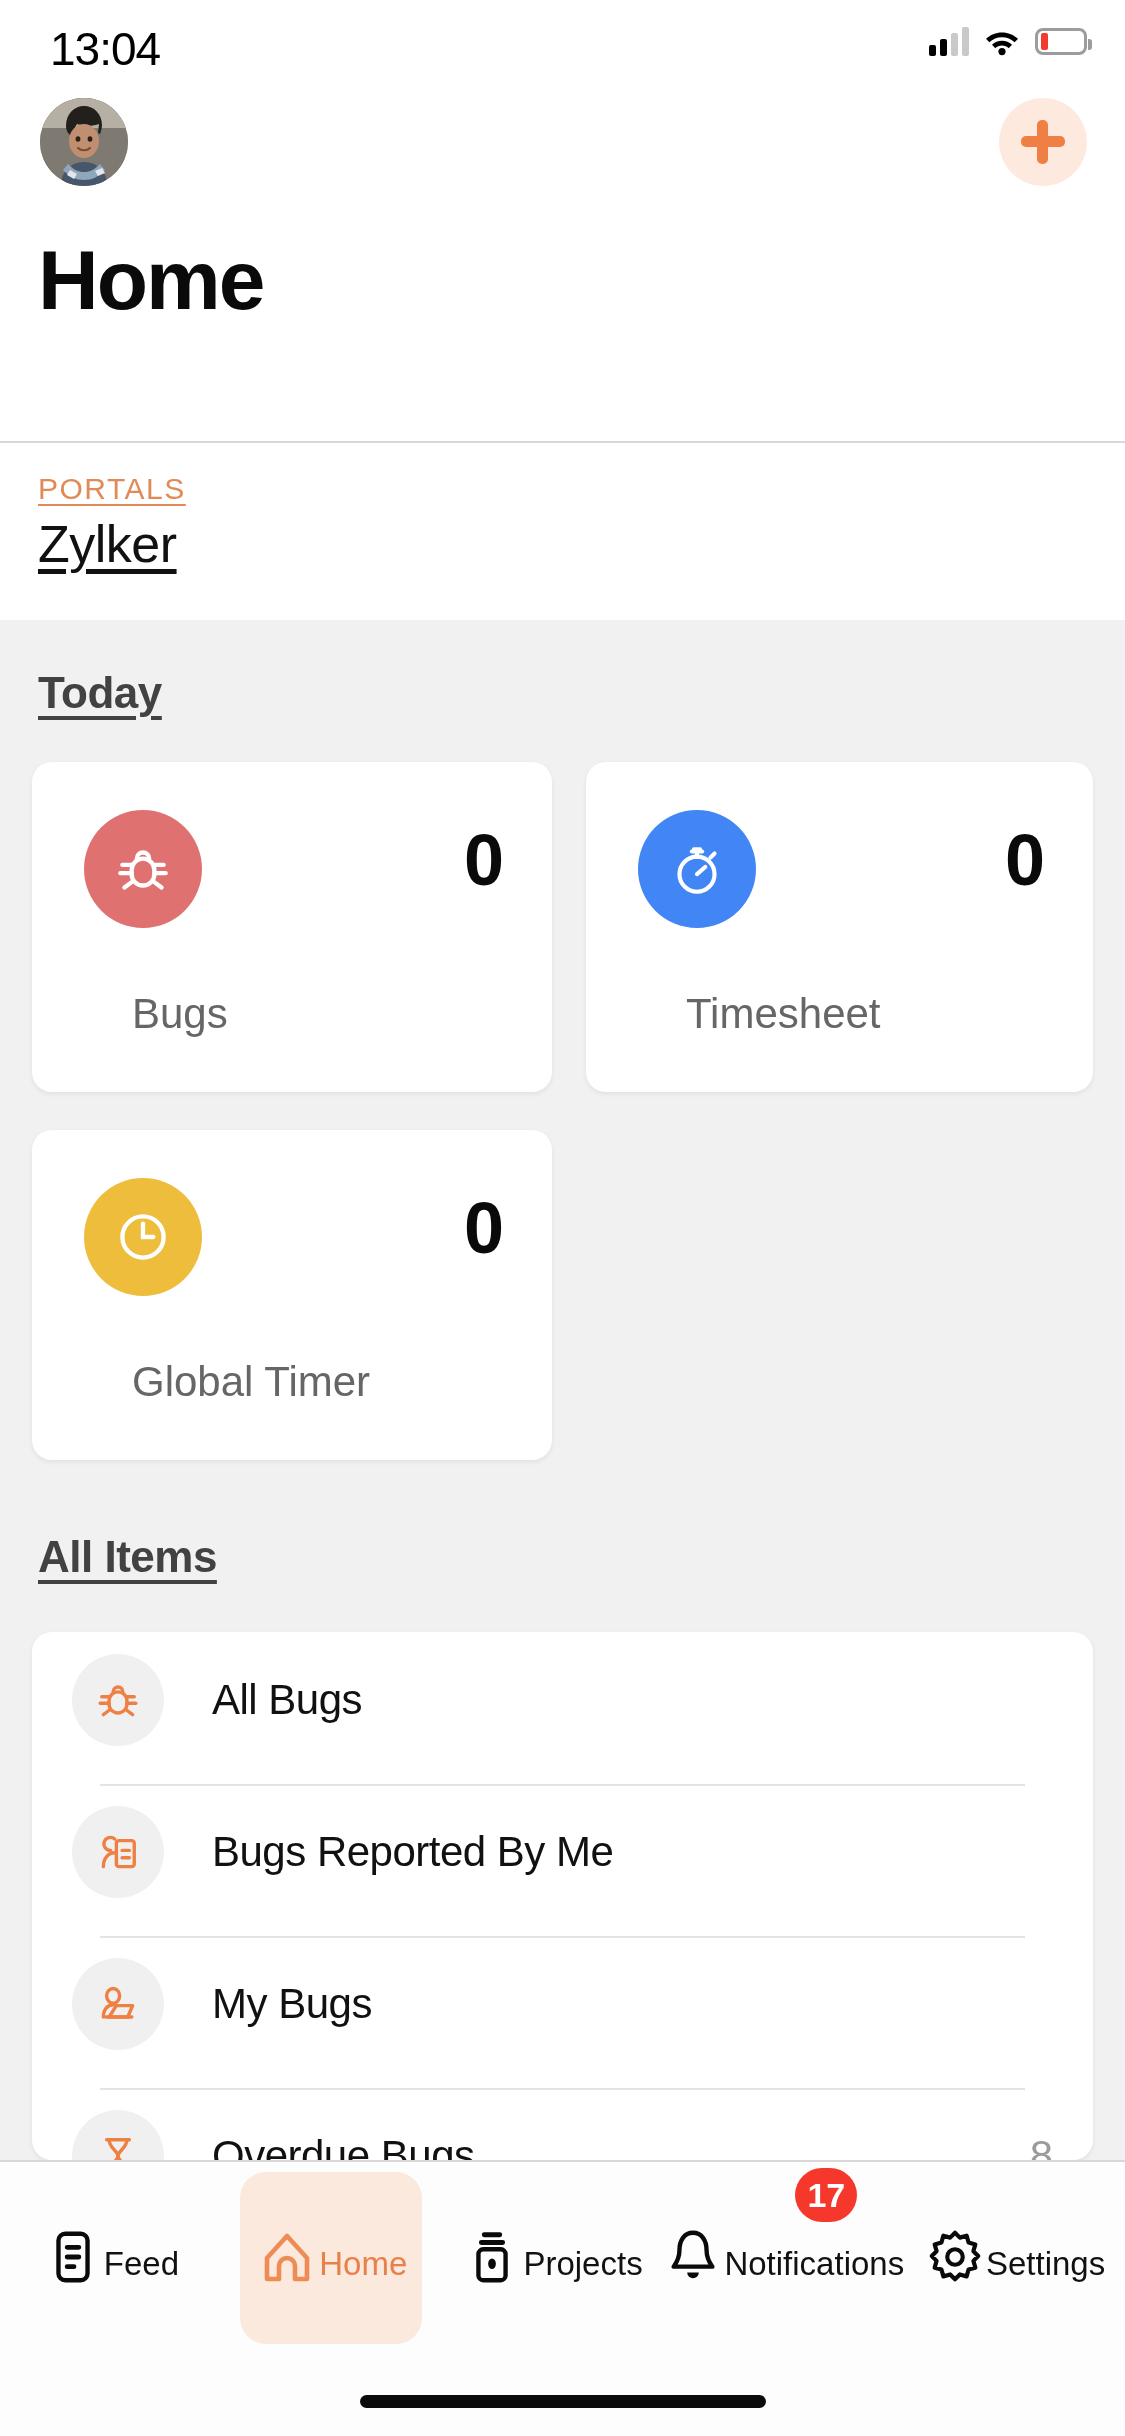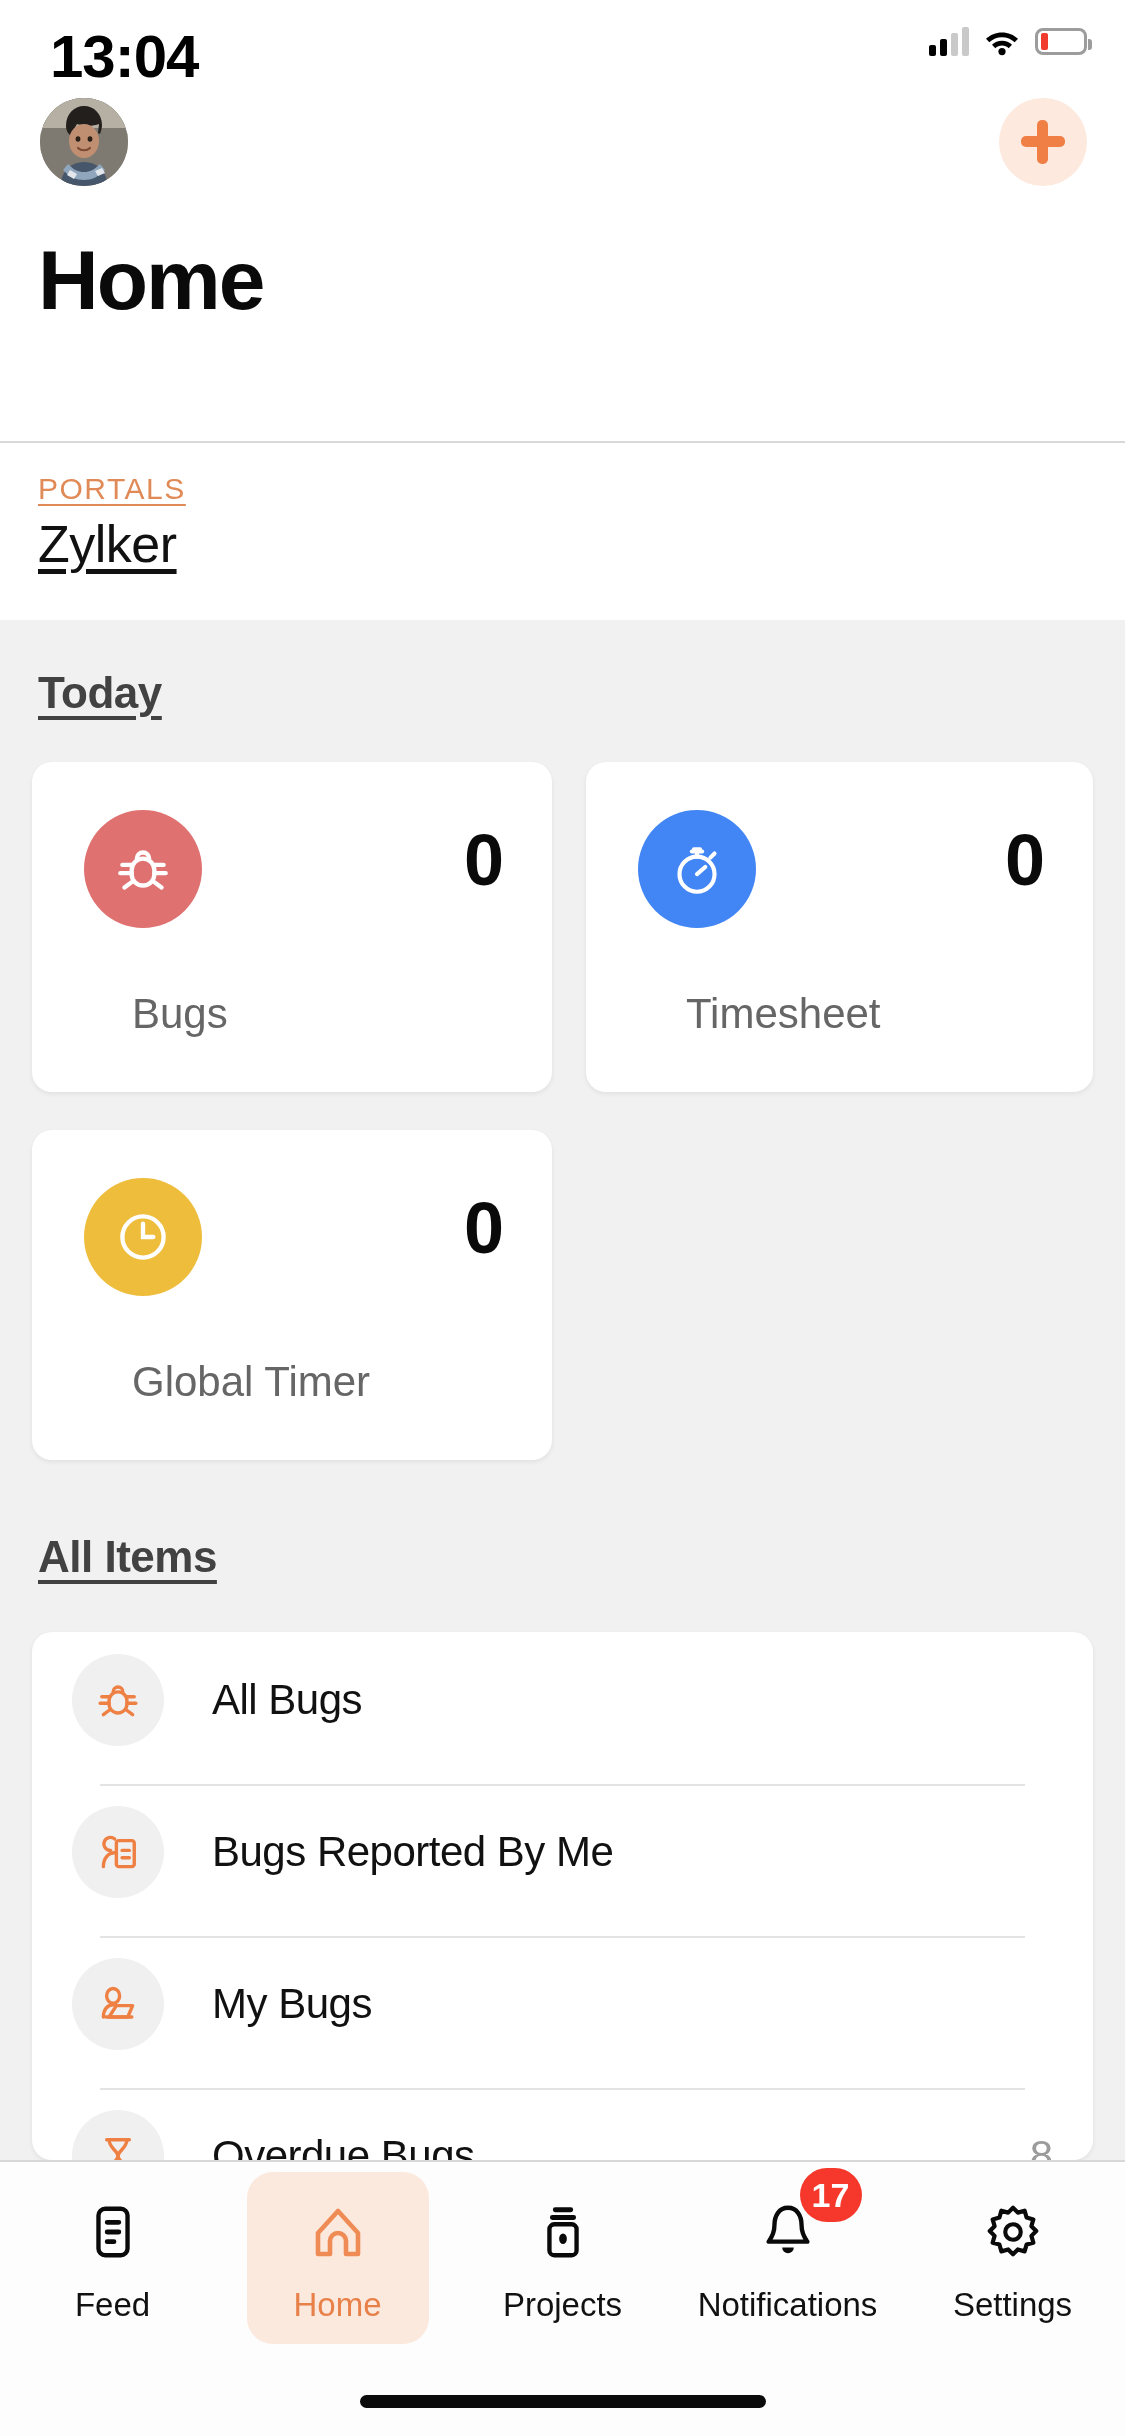--- a/index.html
+++ b/index.html
@@ -9,21 +9,21 @@
     font-family:"Liberation Sans", sans-serif;
     -webkit-font-smoothing:antialiased;
     overflow:hidden;
   }
   .phone { position:relative; width:1125px; height:2436px; background:#ffffff; overflow:hidden; }
 
   
   .statusbar { position:absolute; top:0; left:0; width:1125px; height:88px; }
   .sb-time {
     position:absolute; left:50px; top:22px;
-    font-size:60px; font-weight:bold; letter-spacing:-1px; color:#000;
+    font-size:46px; font-weight:normal; letter-spacing:-1px; color:#000;
   }
   .sb-right { position:absolute; right:38px; top:26px; display:flex; align-items:center; gap:14px; }
   .cell-bars { display:flex; align-items:flex-end; gap:4px; height:30px; }
   .cell-bars i { display:block; width:7px; border-radius:2px; background:#000; }
   .cell-bars i:nth-child(1){ height:11px; }
   .cell-bars i:nth-child(2){ height:17px; }
   .cell-bars i:nth-child(3){ height:23px; background:#c9c9c9; }
   .cell-bars i:nth-child(4){ height:29px; background:#c9c9c9; }
   .wifi { position:relative; width:38px; height:30px; }
   .battery { position:relative; width:52px; height:27px; border:3px solid #9c9c9c; border-radius:8px; }
@@ -108,21 +108,21 @@
   }
   .row-label { margin-left:48px; font-size:42px; color:#111; letter-spacing:-0.5px; }
   .row-count { margin-left:auto; font-size:42px; color:#9b9b9b; }
 
   
   .tabbar {
     position:absolute; left:0; bottom:0; width:1125px; height:276px;
     background:#fdfdfd; border-top:2px solid #d8d8d8;
   }
   .tabs { display:flex; height:190px; }
-  .tab { flex:1; display:flex; flex-direction:column; align-items:center; justify-content:center; position:relative; }
+  .tab { flex:1; display:flex; flex-direction:row; align-items:center; justify-content:center; position:relative; }
   .tab .pill {
     position:absolute; top:10px; left:50%; transform:translateX(-50%);
     width:182px; height:172px; border-radius:26px; background:transparent;
   }
   .tab.active .pill { background:#fce9de; }
   .tab .ico { position:relative; z-index:2; height:82px; display:flex; align-items:center; justify-content:center; }
   .tab .tlabel { position:relative; z-index:2; margin-top:13px; font-size:33px; color:#111; }
   .tab.active .tlabel { color:#e8804a; }
   .badge {
     position:absolute; z-index:3; top:6px; left:calc(50% + 12px);

